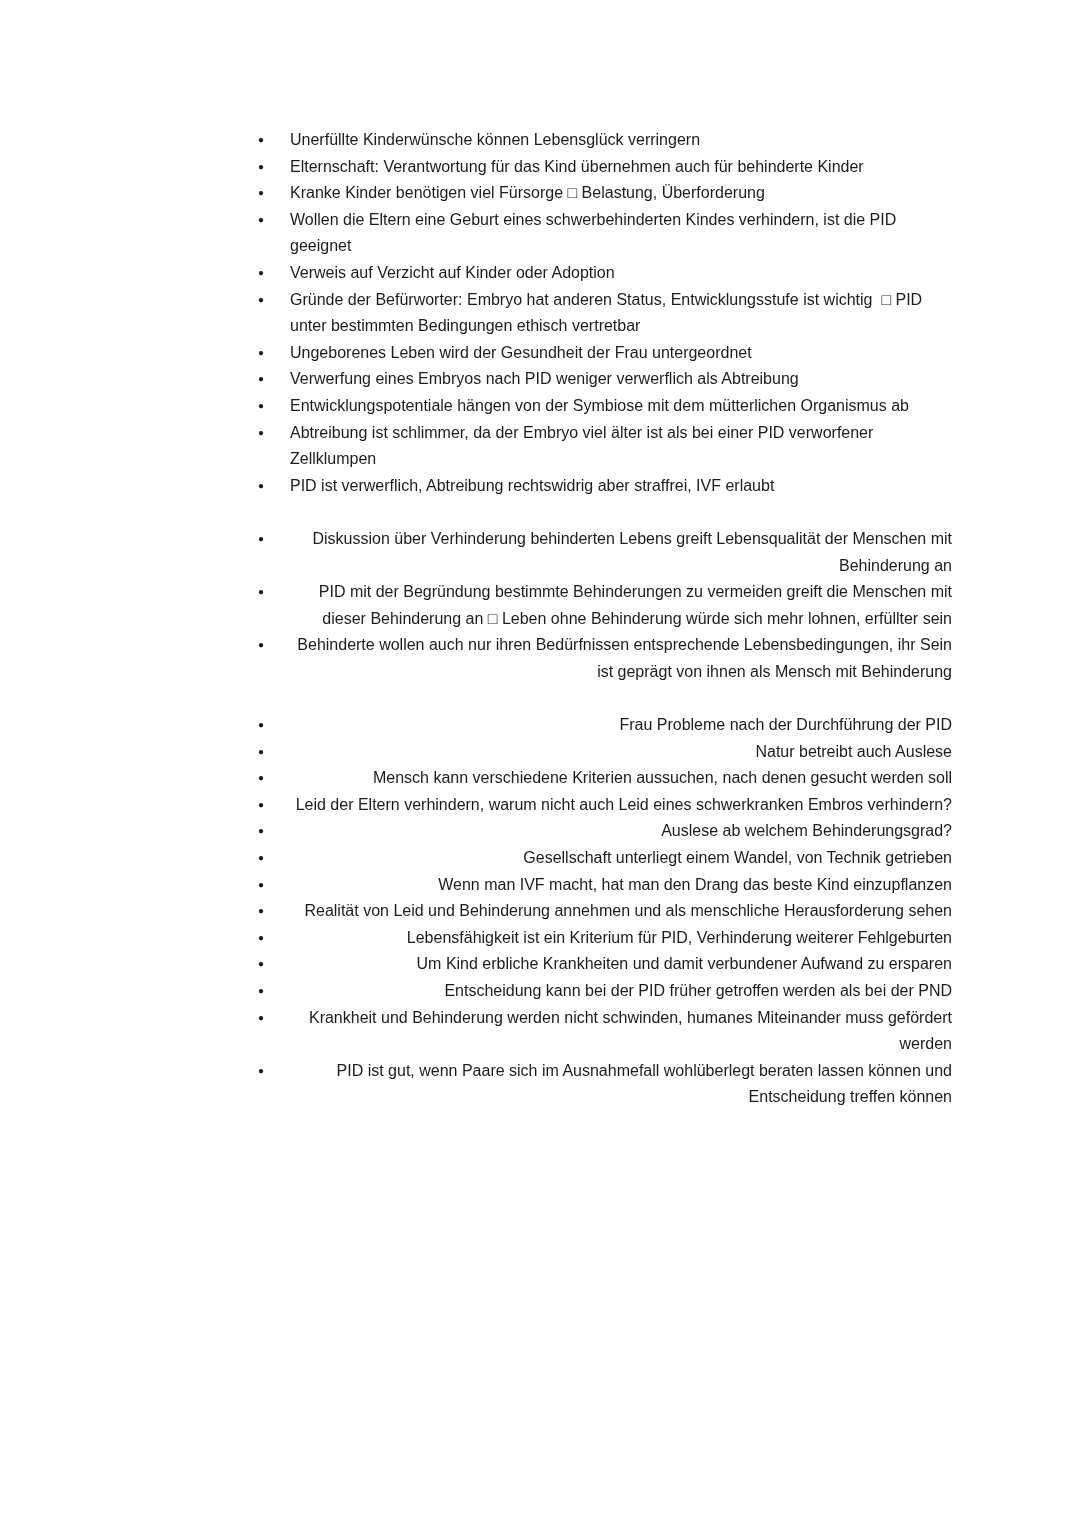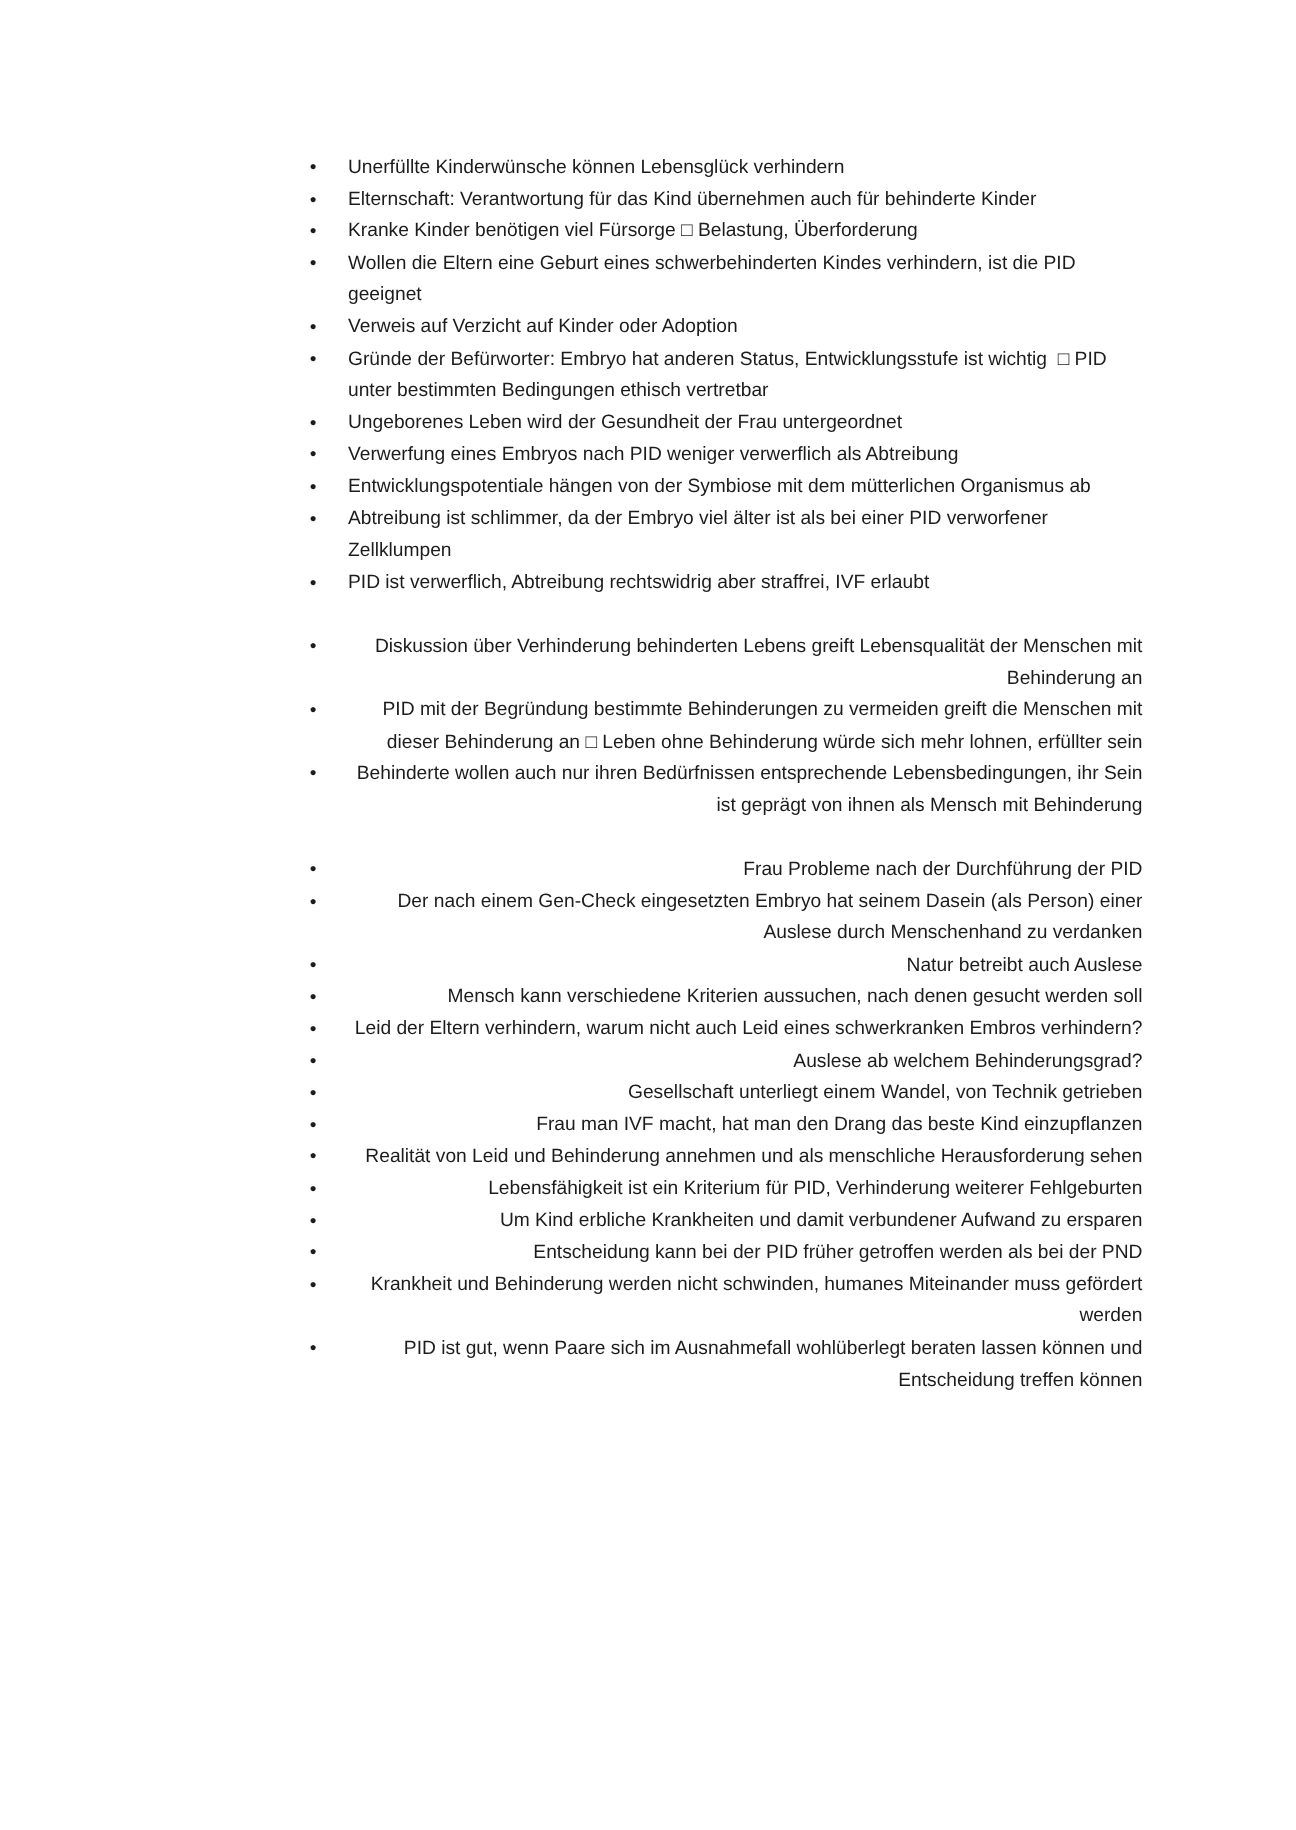--- a/index.html
+++ b/index.html
@@ -49,48 +49,47 @@
   .txt {
     white-space: pre-wrap;
   }
 </style>
 </head>
 <body>
 
 <div class="page">
 
   <ul class="notes">
-    <li><span class="txt">Unerfüllte Kinderwünsche können Lebensglück verhindern</span></li>
+    <li><span class="txt">Unerfüllte Kinderwünsche können Lebensglück verringern</span></li>
     <li><span class="txt">Elternschaft: Verantwortung für das Kind übernehmen auch für behinderte Kinder</span></li>
     <li><span class="txt">Kranke Kinder benötigen viel Fürsorge □ Belastung, Überforderung</span></li>
     <li><span class="txt">Wollen die Eltern eine Geburt eines schwerbehinderten Kindes verhindern, ist die PID geeignet</span></li>
     <li><span class="txt">Verweis auf Verzicht auf Kinder oder Adoption</span></li>
     <li><span class="txt">Gründe der Befürworter: Embryo hat anderen Status, Entwicklungsstufe ist wichtig  □ PID unter bestimmten Bedingungen ethisch vertretbar</span></li>
     <li><span class="txt">Ungeborenes Leben wird der Gesundheit der Frau untergeordnet</span></li>
     <li><span class="txt">Verwerfung eines Embryos nach PID weniger verwerflich als Abtreibung</span></li>
     <li><span class="txt">Entwicklungspotentiale hängen von der Symbiose mit dem mütterlichen Organismus ab</span></li>
     <li><span class="txt">Abtreibung ist schlimmer, da der Embryo viel älter ist als bei einer PID verworfener Zellklumpen</span></li>
     <li><span class="txt">PID ist verwerflich, Abtreibung rechtswidrig aber straffrei, IVF erlaubt</span></li>
   </ul>
 
   <ul class="notes">
     <li><span class="txt">Diskussion über Verhinderung behinderten Lebens greift Lebensqualität der Menschen mit Behinderung an</span></li>
     <li><span class="txt">PID mit der Begründung bestimmte Behinderungen zu vermeiden greift die Menschen mit dieser Behinderung an □ Leben ohne Behinderung würde sich mehr lohnen, erfüllter sein</span></li>
     <li><span class="txt">Behinderte wollen auch nur ihren Bedürfnissen entsprechende Lebensbedingungen, ihr Sein ist geprägt von ihnen als Mensch mit Behinderung</span></li>
   </ul>
 
   <ul class="notes">
     <li><span class="txt">Frau Probleme nach der Durchführung der PID</span></li>
-    <li><span class="txt">Der nach einem Gen-Check eingesetzten Embryo hat seinem Dasein (als Person) einer Auslese durch Menschenhand zu verdanken</span></li>
     <li><span class="txt">Natur betreibt auch Auslese</span></li>
     <li><span class="txt">Mensch kann verschiedene Kriterien aussuchen, nach denen gesucht werden soll</span></li>
     <li><span class="txt">Leid der Eltern verhindern, warum nicht auch Leid eines schwerkranken Embros verhindern?</span></li>
     <li><span class="txt">Auslese ab welchem Behinderungsgrad?</span></li>
     <li><span class="txt">Gesellschaft unterliegt einem Wandel, von Technik getrieben</span></li>
-    <li><span class="txt">Frau man IVF macht, hat man den Drang das beste Kind einzupflanzen</span></li>
+    <li><span class="txt">Wenn man IVF macht, hat man den Drang das beste Kind einzupflanzen</span></li>
     <li><span class="txt">Realität von Leid und Behinderung annehmen und als menschliche Herausforderung sehen</span></li>
     <li><span class="txt">Lebensfähigkeit ist ein Kriterium für PID, Verhinderung weiterer Fehlgeburten</span></li>
     <li><span class="txt">Um Kind erbliche Krankheiten und damit verbundener Aufwand zu ersparen</span></li>
     <li><span class="txt">Entscheidung kann bei der PID früher getroffen werden als bei der PND</span></li>
     <li><span class="txt">Krankheit und Behinderung werden nicht schwinden, humanes Miteinander muss gefördert werden</span></li>
     <li><span class="txt">PID ist gut, wenn Paare sich im Ausnahmefall wohlüberlegt beraten lassen können und Entscheidung treffen können</span></li>
   </ul>
 
 </div>
 

